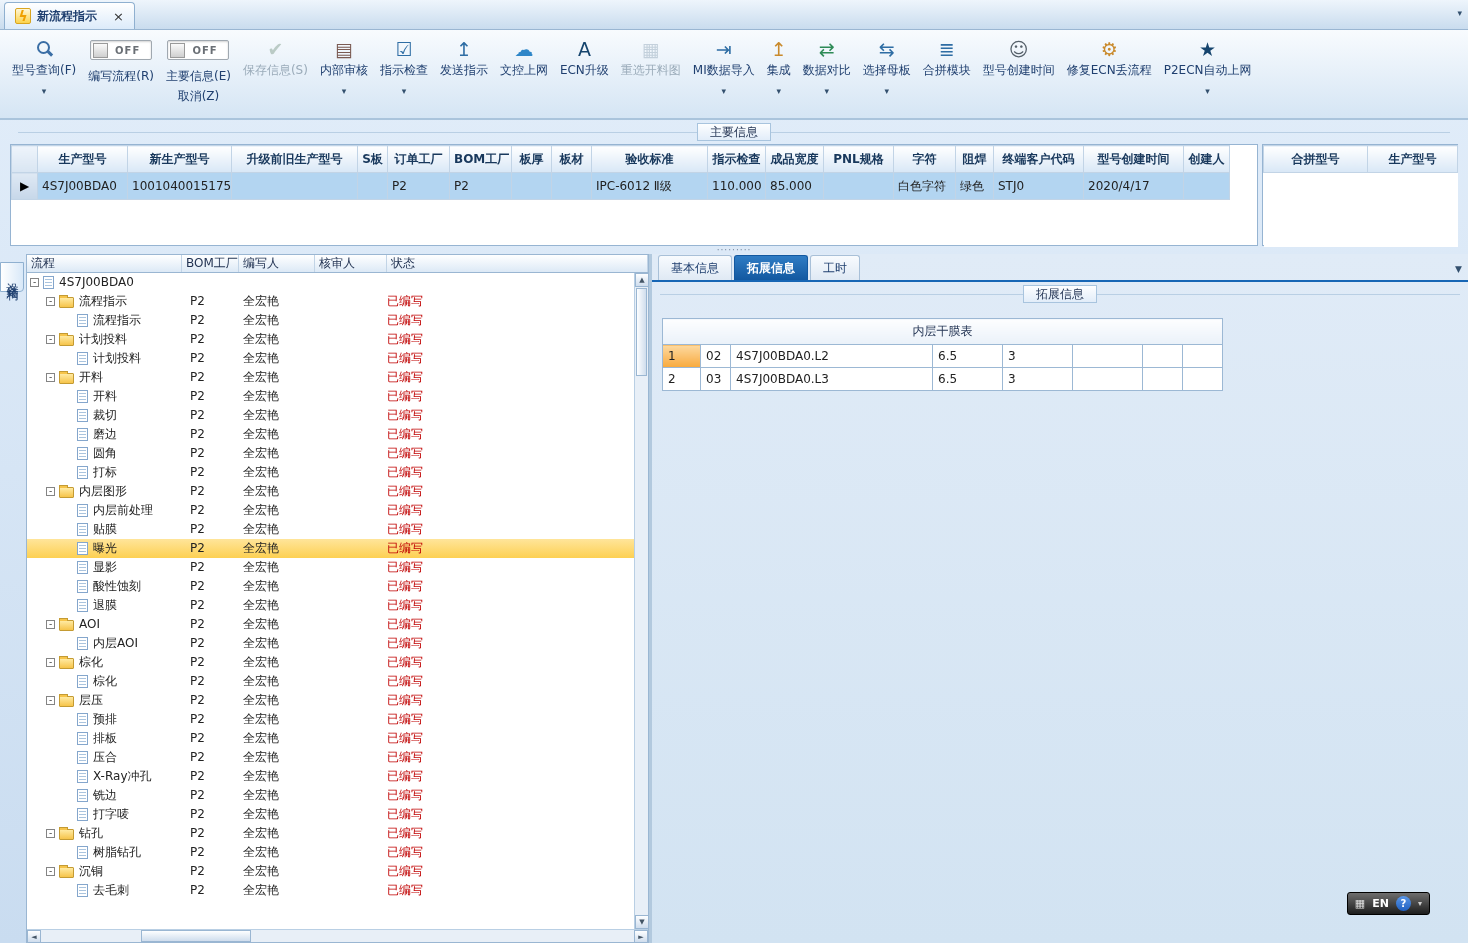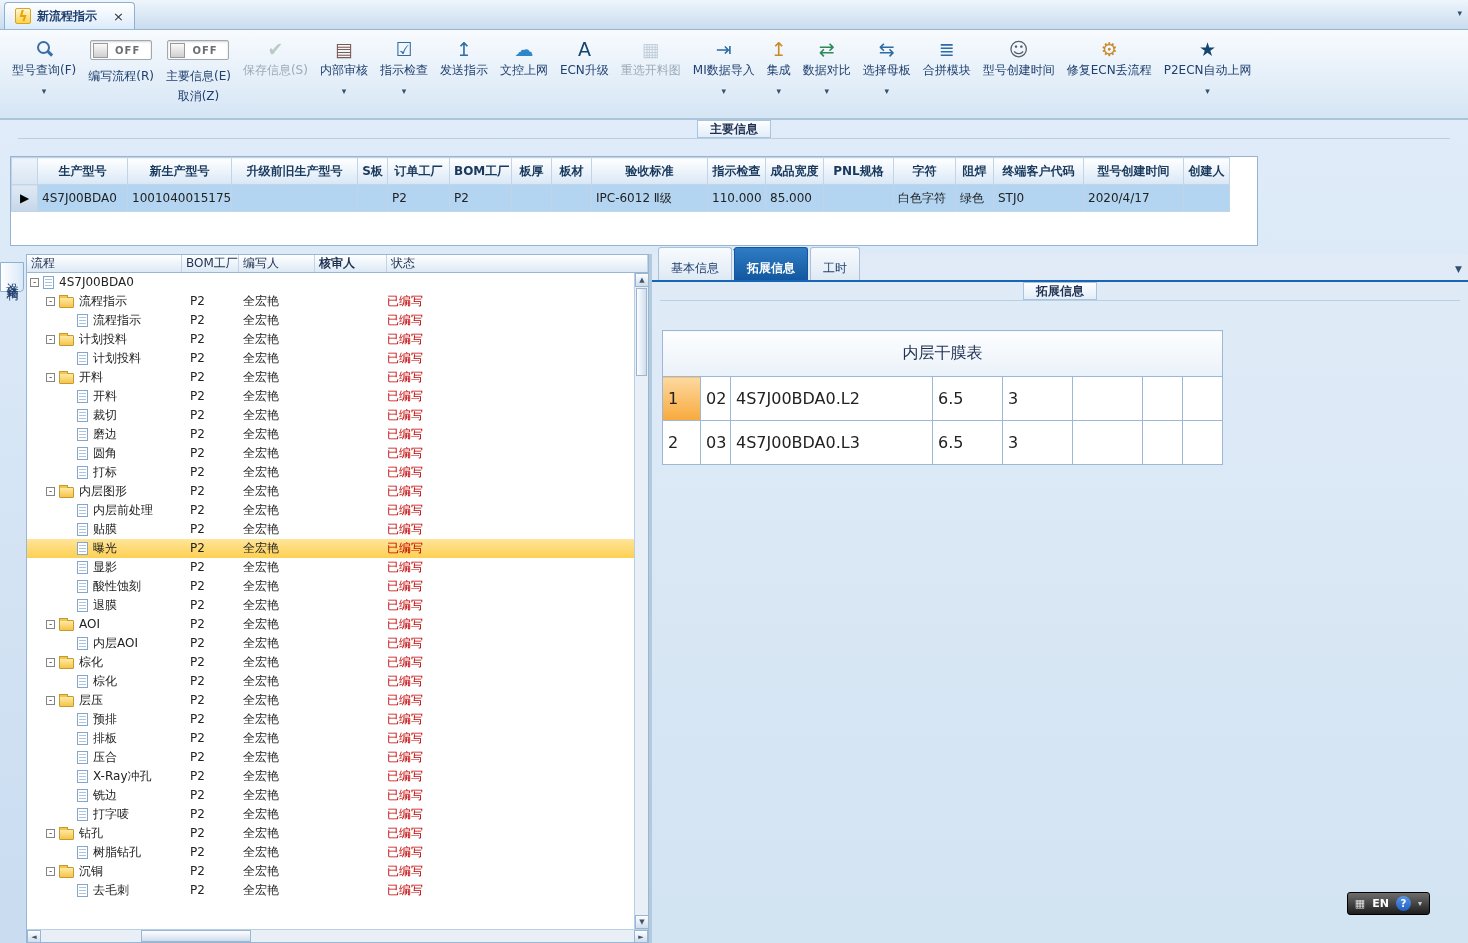--- a/index.html
+++ b/index.html
@@ -37,21 +37,21 @@
   .search-glyph::after { content:""; position:absolute; left:12px; top:13px; width:6px; height:3px;
         background:#3a6ea5; transform:rotate(45deg); }
   .toggle { width:62px; height:20px; background:#fff; border:1px solid #a0a8b0; border-radius:2px;
             display:flex; align-items:center; box-shadow:inset 0 1px 2px rgba(0,0,0,.18); margin:4px 0 8px; }
   .toggle .knob { width:15px; height:15px; background:linear-gradient(#fafafa,#cfcfcf);
                   border:1px solid #9a9a9a; margin:0 7px 0 2px; }
   .toggle-label { font-size:10px; font-weight:bold; color:#6a6f75; letter-spacing:1px; }
   .cancel-label { margin-top:4px; }
 
   
-  .caption-row { height:36px; display:flex; justify-content:center; position:relative; flex:none;font-weight:bold; }
+  .caption-row { height:24px; display:flex; align-items:center; justify-content:center; position:relative; flex:none; }
   .caption-row::before { content:""; position:absolute; left:8px; right:8px; top:50%; height:1px; background:#b9cfe4; }
   .caption-box { position:relative; z-index:1; border:1px solid #a8c4de;
                  background:linear-gradient(#fdfeff,#e2edf9); padding:0 12px; font-size:12px;
                  height:18px; line-height:16px; color:#1f3050; white-space:nowrap; }
 
   
   .main-section { height:126px; padding:0 10px; display:flex; flex-direction:column; }
   .main-tables { flex:1; display:flex; gap:4px; min-height:0; }
   .main-table-wrap { width:1248px; background:#fff; border:1px solid #96b4d2; overflow:hidden; }
   table { border-collapse:collapse; table-layout:fixed; }
@@ -88,21 +88,21 @@
             background:linear-gradient(#ffe24d,#f5b912); border:1px solid #c9952c; border-radius:8px; }
   .bubble::after { content:""; position:absolute; left:4px; bottom:-7px; border:4px solid transparent;
                    border-top-color:#f5b912; }
 
   
   .tree-panel { flex:1; display:flex; flex-direction:column; background:#fff; border:1px solid #9ab6d2;
                 position:relative; min-height:0; }
   .tree-head { display:flex; height:18px; background:linear-gradient(#ffffff,#dce9f6); border-bottom:1px solid #9ab6d2;
                font-size:12px; color:#1f3050; flex:none; }
   .tree-head > div { border-right:1px solid #c2d4e6; padding:0 4px; line-height:17px; white-space:nowrap; overflow:hidden; }
-  .hc-flow { width:155px; } .hc-fac { width:57px; } .hc-writer { width:76px; } .hc-auditor { width:72px;font-weight:bold; }
+  .hc-flow { width:155px; } .hc-fac { width:57px; } .hc-writer { width:76px; } .hc-auditor { width:72px; }
   .hc-status { flex:1; }
   .tree-rows { flex:1; overflow:hidden; padding-right:14px; }
   .trow { display:flex; height:19px; line-height:19px; font-size:12px; white-space:nowrap; }
   .trow.selected { background:linear-gradient(#ffe59a,#fdd052); }
   .c-flow { width:155px; display:flex; align-items:center; overflow:hidden; }
   .c-fac { width:57px; padding-left:8px; overflow:hidden; }
   .c-writer { width:76px; padding-left:4px; overflow:hidden; }
   .c-auditor { width:72px; padding-left:4px; overflow:hidden; }
   .c-status { flex:1; color:#c00000; overflow:hidden; }
   .trow.lv0 .c-flow { padding-left:3px; }
@@ -131,29 +131,29 @@
   .hscroll .sbtn { height:13px; }
   .htrack { flex:1; position:relative; }
   .hthumb { position:absolute; left:100px; width:110px; top:0; bottom:0;
             background:linear-gradient(#fdfeff,#cfdded); border:1px solid #9ab6d2; }
 
   
   .right-region { flex:1; display:flex; flex-direction:column; min-width:0; position:relative;
                   background:linear-gradient(#e0ebf7,#d2e3f2); }
   .rtabs { height:28px; display:flex; align-items:flex-end; padding:2px 6px 0; position:relative;
            border-bottom:2px solid #1766b5; flex:none; }
-  .rtab { padding:12px 12px 3px; font-size:12px; color:#1f3f6f; margin-right:2px;
+  .rtab { padding:4px 12px 3px; font-size:12px; color:#1f3f6f; margin-right:2px;
           background:linear-gradient(#f8fbfe,#dfe9f4); border:1px solid #a8c0d8; border-bottom:none;
           border-radius:3px 3px 0 0; }
   .rtab.active { background:linear-gradient(#2f7cc4,#1258a0); color:#fff; font-weight:bold; border-color:#1258a0; }
   .rtabs-arrow { position:absolute; right:6px; bottom:6px; font-size:9px; color:#33506e; }
   .right-body { flex:1; position:relative; }
 
   .film-table { width:560px; margin:12px 0 0 10px; background:#fff; }
-  .film-table td, .film-table th { border:1px solid #9cb8d4; height:22px; padding:12px 5px; font-size:16px;
+  .film-table td, .film-table th { border:1px solid #9cb8d4; height:22px; padding:4px 5px; font-size:12px;
         text-align:left; white-space:nowrap; overflow:hidden; font-weight:normal; color:#18385c; }
   .ft-title td { text-align:center; background:linear-gradient(#fdfeff,#eaf1f9); color:#1f3050; }
   .ft-head th { background:linear-gradient(#ffffff,#e4eefa); }
   .ft-row td { color:#222; }
   .ft-row.selected .no-cell { background:linear-gradient(#fdd9a0,#f8a93c); }
 
   .lang-bar { position:absolute; right:38px; bottom:28px; height:23px; display:flex; align-items:center; gap:7px;
               padding:0 7px; background:linear-gradient(#6e6e6e,#1d1d1d); border:1px solid #000; border-radius:3px; }
   .kb-icon { color:#ddd; font-size:11px; }
   .lang-label { color:#fff; font-size:11px; font-weight:bold; }
@@ -356,20 +356,38 @@
                 <td></td>
                 <td>白色字符</td>
                 <td>绿色</td>
                 <td>STJ0</td>
                 <td>2020/4/17</td>
                 <td></td>
               </tr>
         </tbody>
           </table>
       </div>
+      <div class="side-table-wrap">
+        <table class="side-table">
+          <colgroup>
+              <col style="width:104px">
+              <col style="width:90px">
+            </colgroup>
+          <tbody>
+              <tr>
+            <th>合拼型号</th>
+            <th>生产型号</th>
+          </tr>
+          <tr>
+                <td></td>
+                <td></td>
+              </tr>
+        </tbody>
+          </table>
+      </div>
     </div>
   </div>
 
   <div class="splitter">
     <span class="dots">·········</span>
   </div>
 
   <div class="bottom">
 
     <div class="left-region">

